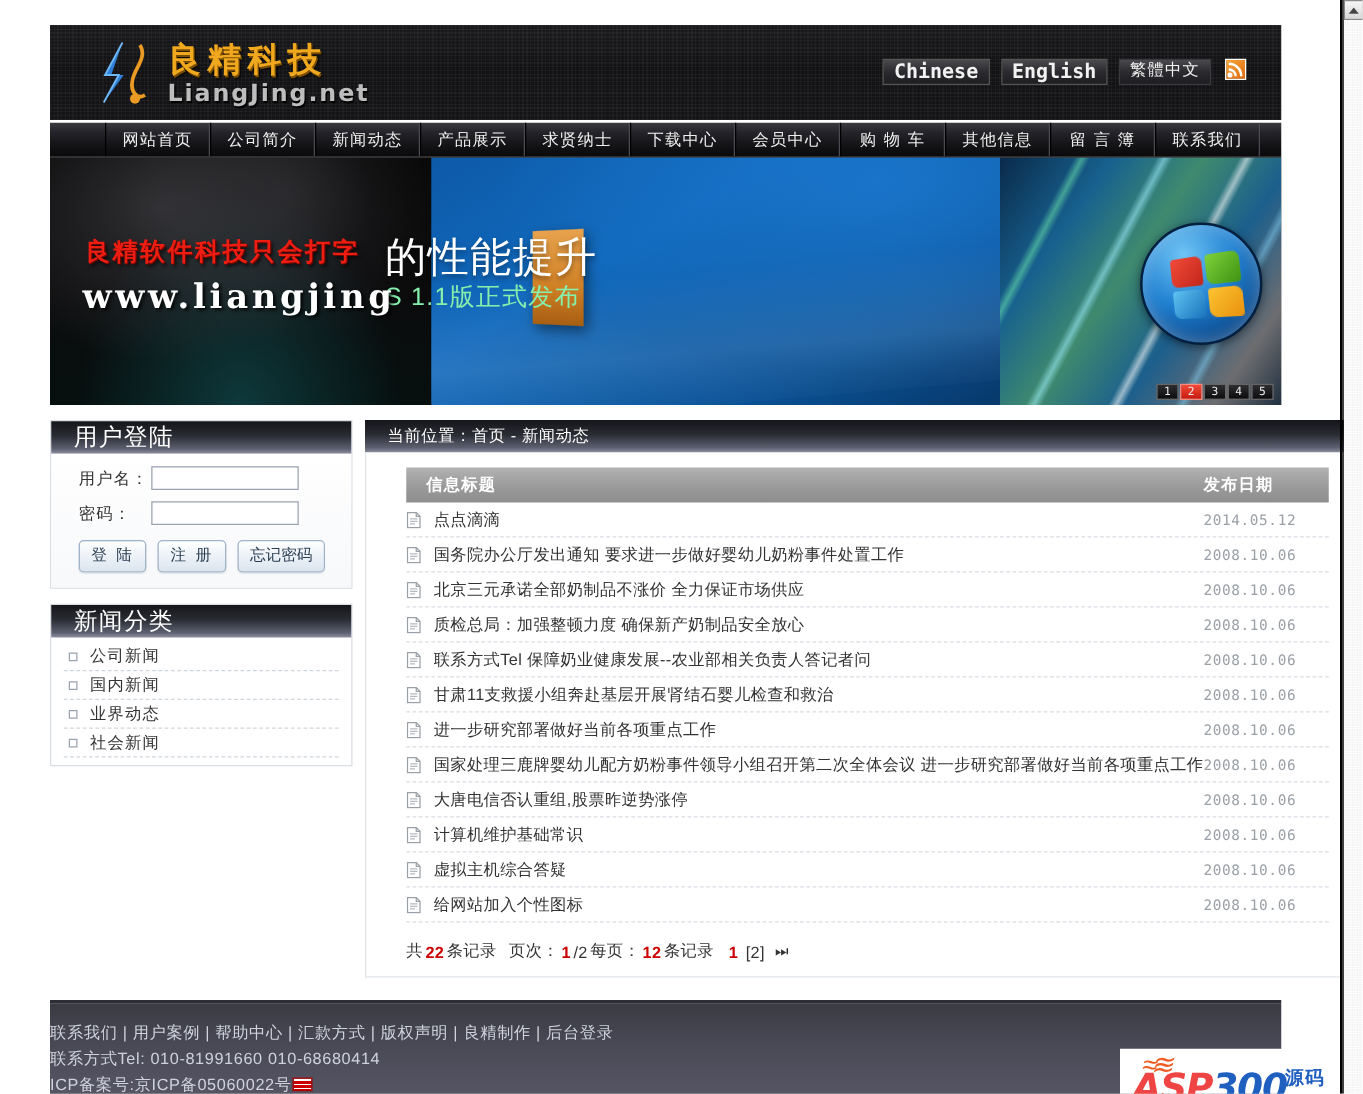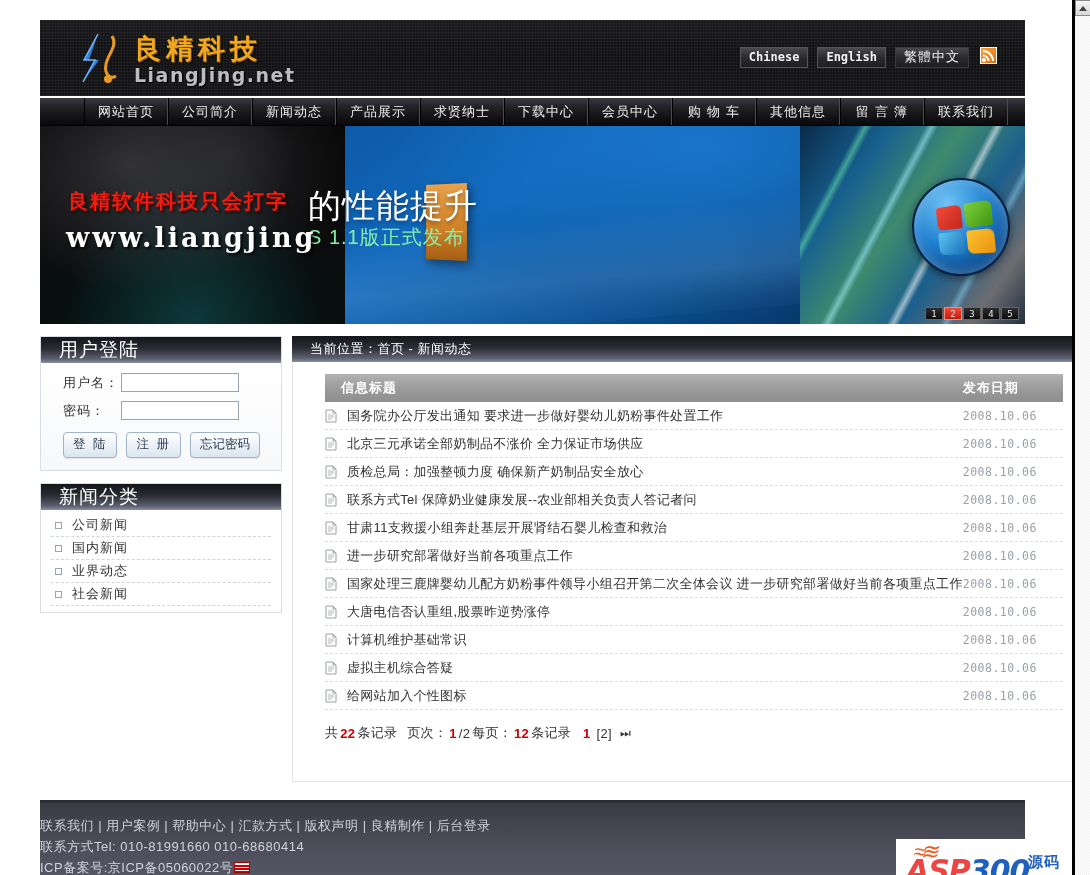--- a/index.html
+++ b/index.html
@@ -56,21 +56,21 @@
   }
   .lang-group {
     position: absolute; right: 56px; top: 27px;
     display: flex; align-items: center; gap: 9px;
   }
   .lang-btn {
     background: linear-gradient(180deg,#4a4a4e 0%,#2b2b2f 50%,#1e1e22 100%);
     border: 1px solid #555;
     color: #f2f2f2;
     font-family: "DejaVu Sans Mono", "Liberation Mono", monospace;
-    font-size: 12px; font-weight: bold;
+    font-size: 16px; font-weight: bold;
     padding: 2px 8px 3px;
     line-height: 14px;
     cursor: pointer;
     white-space: nowrap;
   }
   .lang-btn.cn2 {
     font-family: "DejaVu Sans", sans-serif;
     letter-spacing: 1px;
     font-weight: normal;
     font-size: 13px;
@@ -580,20 +580,29 @@
             <div class="th-date">发布日期</div>
           </div>
 
           <div id="news-rows">
               <div class="news-row">
                 <span class="doc-icon"><svg width="12" height="14" viewBox="0 0 12 14">
                     <path d="M1 1 h7 l3 3 v9 h-10 z" fill="#fff" stroke="#9aa0a6" stroke-width="1"></path>
                     <path d="M8 1 v3 h3" fill="none" stroke="#9aa0a6" stroke-width="1"></path>
                     <path d="M3 6 h6 M3 8 h6 M3 10 h4" stroke="#b5bac0" stroke-width="1"></path>
                   </svg></span>
+                <span class="news-title">点点滴滴</span>
+                <span class="news-date">2014.05.12</span>
+              </div>
+              <div class="news-row">
+                <span class="doc-icon"><svg width="12" height="14" viewBox="0 0 12 14">
+                    <path d="M1 1 h7 l3 3 v9 h-10 z" fill="#fff" stroke="#9aa0a6" stroke-width="1"></path>
+                    <path d="M8 1 v3 h3" fill="none" stroke="#9aa0a6" stroke-width="1"></path>
+                    <path d="M3 6 h6 M3 8 h6 M3 10 h4" stroke="#b5bac0" stroke-width="1"></path>
+                  </svg></span>
                 <span class="news-title">国务院办公厅发出通知 要求进一步做好婴幼儿奶粉事件处置工作</span>
                 <span class="news-date">2008.10.06</span>
               </div>
               <div class="news-row">
                 <span class="doc-icon"><svg width="12" height="14" viewBox="0 0 12 14">
                     <path d="M1 1 h7 l3 3 v9 h-10 z" fill="#fff" stroke="#9aa0a6" stroke-width="1"></path>
                     <path d="M8 1 v3 h3" fill="none" stroke="#9aa0a6" stroke-width="1"></path>
                     <path d="M3 6 h6 M3 8 h6 M3 10 h4" stroke="#b5bac0" stroke-width="1"></path>
                   </svg></span>
                 <span class="news-title">北京三元承诺全部奶制品不涨价 全力保证市场供应</span>

